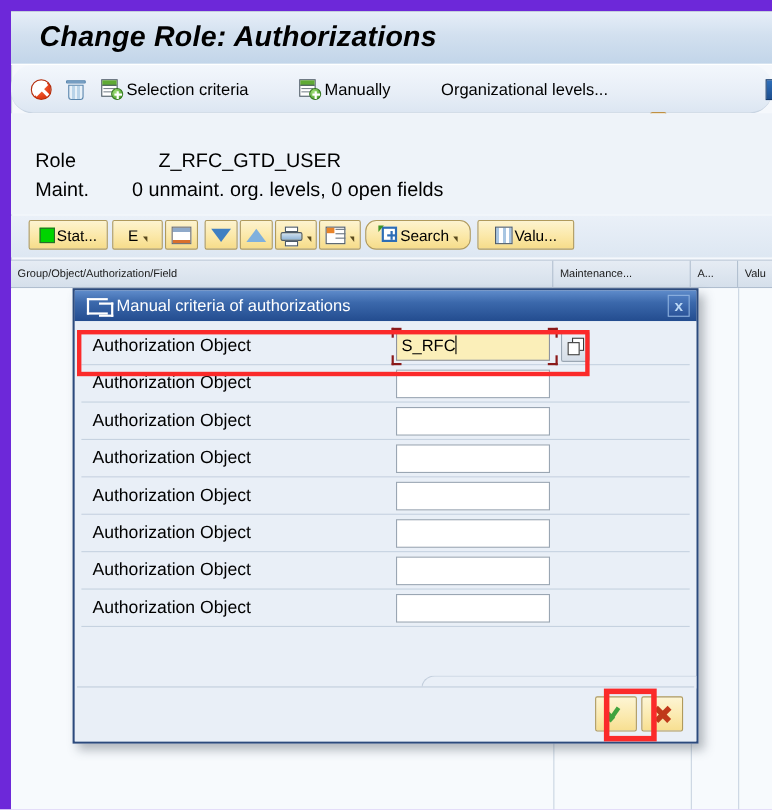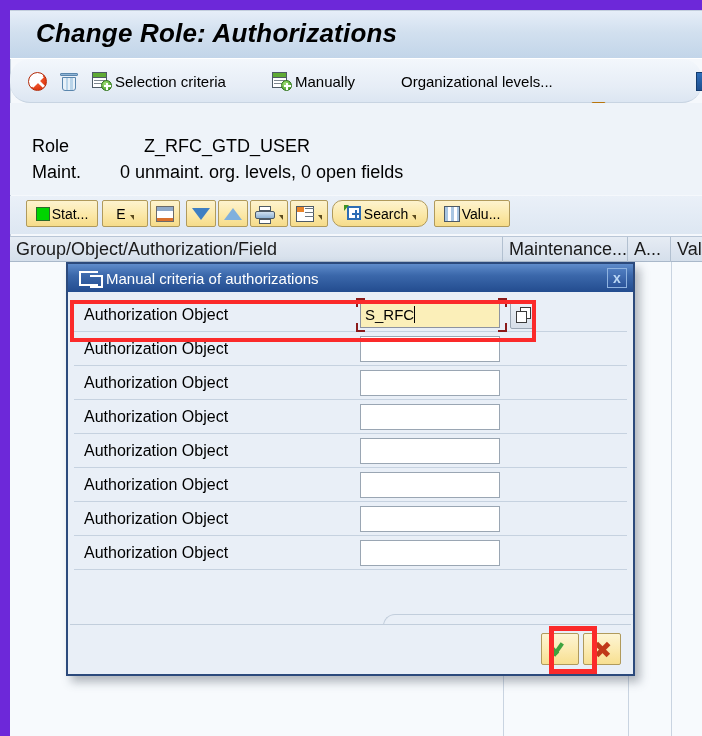--- a/index.html
+++ b/index.html
@@ -216,21 +216,21 @@
   
   .tbl-head {
     position:absolute; left:10px; top:236px;
     width:692px; height:26px;
     background:linear-gradient(to bottom,#e6ecf4,#d5dfeb);
     border-top:1px solid #b9c6d6;
     border-bottom:1px solid #a9b8ca;
   }
   .th {
     position:absolute; top:0; height:25px;
-    font-size:18px; color:#1a1a1a;
+    font-size:10px; color:#1a1a1a;
     display:flex; align-items:center;
     padding-left:6px;
     border-right:1px solid #b2c0d0;
     white-space:nowrap; overflow:hidden;
   }
 
   
   .tbl-body {
     position:absolute; left:10px; top:262px;
     width:692px; height:474px;
@@ -506,21 +506,21 @@
 
     <div class="btn2" style="left:322px; width:96px;border-radius:10px;">
       <span class="ic-search">
         <span class="sq"></span>
           <span class="flag"></span>
       </span>
       <span>Search</span>
       <span class="caret"></span>
     </div>
 
-    <div class="btn2" style="left:424px; width:76px;">
+    <div class="btn2" style="left:424px; width:88px;">
       <span class="ic-col"></span>
       <span>Valu...</span>
     </div>
   </div>
 
   <div class="tbl-head">
     <div class="th" style="left:0px; width:493px;">Group/Object/Authorization/Field</div>
     <div class="th" style="left:493px; width:125px;">Maintenance...</div>
     <div class="th" style="left:618px; width:43px;">A...</div>
     <div class="th" style="left:661px; width:31px; border-right:none;">Valu</div>

